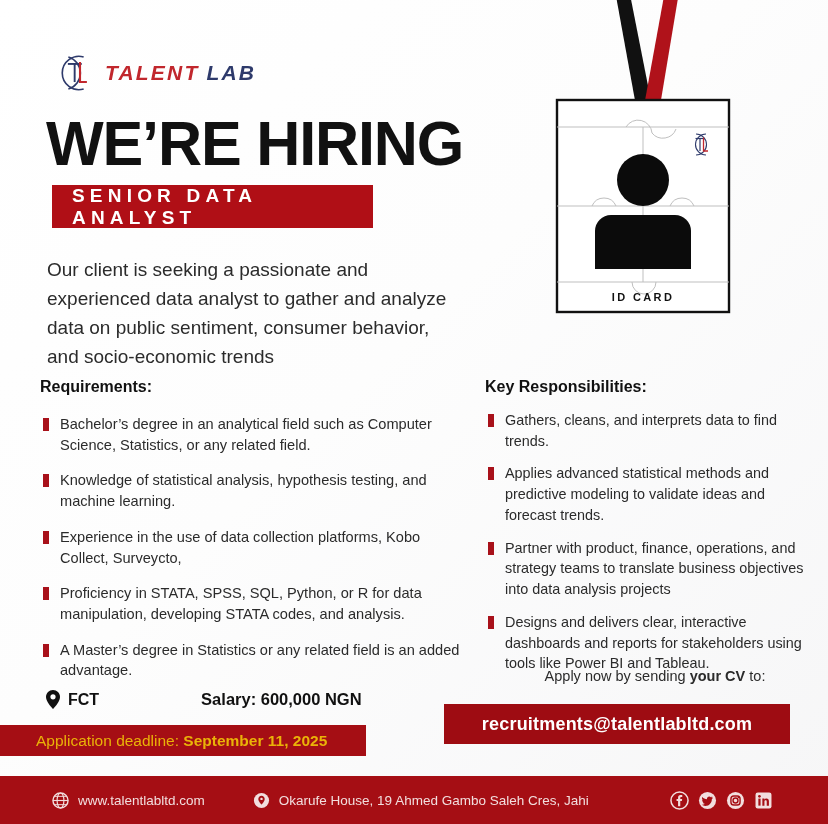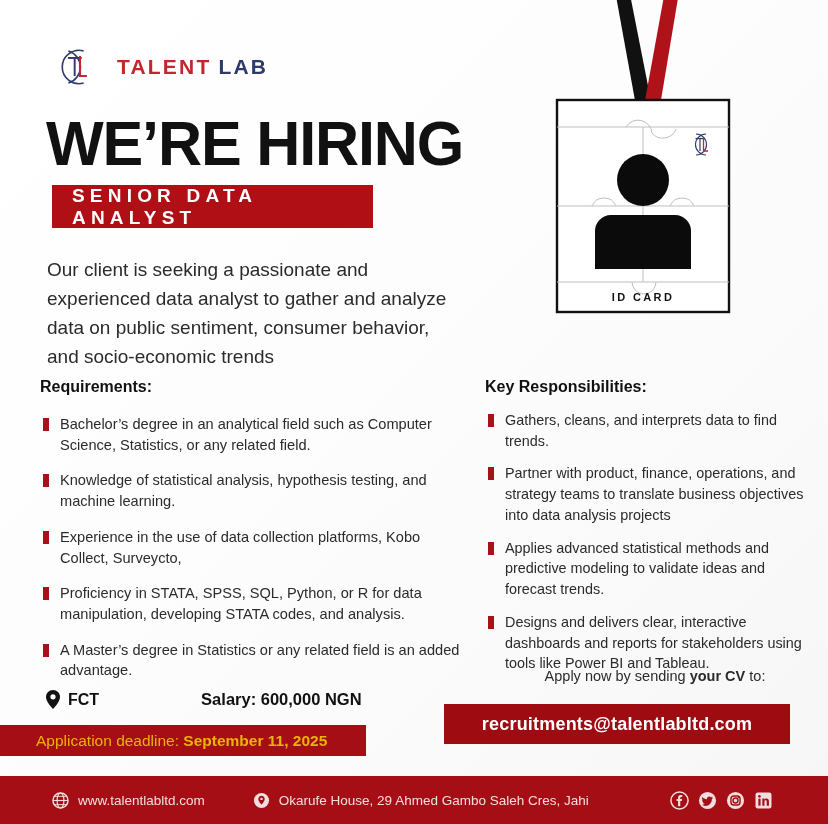--- a/index.html
+++ b/index.html
@@ -13,22 +13,22 @@
   }
   .poster {
     position:relative;
     width:828px; height:824px;
     background:linear-gradient(135deg,#ffffff 0%,#fdfdfd 45%,#f6f6f7 100%);
     overflow:hidden;
   }
 
   
   .logo-row {
-    position:absolute; left:55px; top:46px;
-    display:flex; align-items:center; gap:20px;
+    position:absolute; left:55px; top:52px;
+    display:flex; align-items:center; gap:8px;font-style:italic;
   }
   .logo-mark { width:42px; height:42px; display:block; }
   .logo-text {
     font-size:21px; font-weight:700; letter-spacing:2.2px;
     display:flex; gap:7px; align-items:baseline;
   }
   .logo-talent { color:#C1272D; }
   .logo-lab { color:#2E3A6B; }
 
   
@@ -203,22 +203,22 @@
       <li>Experience in the use of data collection platforms, Kobo Collect, Surveycto,</li>
       <li>Proficiency in STATA, SPSS, SQL, Python, or R for data manipulation, developing STATA codes, and analysis.</li>
       <li>A Master’s degree in Statistics or any related field is an added advantage.</li>
     </ul>
   </div>
 
   <div class="col-right">
     <div class="col-head">Key Responsibilities:</div>
     <ul class="blist">
       <li>Gathers, cleans, and interprets data to find trends.</li>
+      <li>Applies advanced statistical methods and predictive modeling to validate ideas and forecast trends.</li>
       <li>Partner with product, finance, operations, and strategy teams to translate business objectives into data analysis projects</li>
-      <li>Applies advanced statistical methods and predictive modeling to validate ideas and forecast trends.</li>
       <li>Designs and delivers clear, interactive dashboards and reports for stakeholders using tools like Power BI and Tableau.</li>
     </ul>
   </div>
 
   <div class="apply-line">
     <span>Apply now by sending </span><b>your CV</b><span> to:</span>
   </div>
   <div class="email-box">
     <span>recruitments@talentlabltd.com</span>
   </div>
@@ -251,21 +251,21 @@
       </svg>
       <span>www.talentlabltd.com</span>
     </div>
 
     <div class="f-item f-addr">
       <svg class="f-ico" viewBox="0 0 18 18">
         <circle cx="9" cy="9" r="8" fill="#f2dede"></circle>
         <path d="M9 4 C7.1 4 5.6 5.5 5.6 7.4 C5.6 9.9 9 13.4 9 13.4 S12.4 9.9 12.4 7.4 C12.4 5.5 10.9 4 9 4 Z" fill="#A50E14"></path>
         <circle cx="9" cy="7.3" r="1.3" fill="#f2dede"></circle>
       </svg>
-      <span>Okarufe House, 29 Ahmed Gambo Saleh Cres, Jahi</span>
+      <span>Okarufe House, 19 Ahmed Gambo Saleh Cres, Jahi</span>
     </div>
 
     <div class="f-social">
       <svg class="soc" viewBox="0 0 20 20">
         <circle cx="10" cy="10" r="9" fill="none" stroke="#f2dede" stroke-width="1.6"></circle>
         <path d="M11.6 6.2 h1.3 V4.2 h-1.8 c-1.7 0 -2.6 1 -2.6 2.6 V8.4 H6.9 v2.1 h1.6 V16 h2.3 v-5.5 h1.7 l0.3 -2.1 h-2 V7.2 c0 -0.6 0.2 -1 0.8 -1 Z" fill="#f2dede"></path>
       </svg>
       <svg class="soc" viewBox="0 0 20 20">
         <circle cx="10" cy="10" r="9" fill="#f2dede"></circle>
         <path d="M15.4 6.8 c-0.4 0.2 -0.9 0.3 -1.3 0.4 c0.5 -0.3 0.8 -0.7 1 -1.3 c-0.5 0.3 -1 0.5 -1.5 0.6 c-0.4 -0.5 -1.1 -0.8 -1.8 -0.8 c-1.3 0 -2.4 1.1 -2.4 2.5 c0 0.2 0 0.4 0.1 0.6 C7.4 8.6 5.7 7.7 4.6 6.3 C4.3 6.7 4.2 7.1 4.2 7.6 c0 0.9 0.4 1.6 1.1 2.1 c-0.4 0 -0.8 -0.1 -1.1 -0.3 v0 c0 1.2 0.8 2.2 2 2.4 c-0.2 0.1 -0.4 0.1 -0.6 0.1 c-0.2 0 -0.3 0 -0.5 -0.1 c0.3 1 1.2 1.7 2.3 1.7 c-0.8 0.7 -1.9 1.1 -3 1.1 h-0.5 c1.1 0.7 2.4 1.1 3.7 1.1 c4.5 0 7 -3.8 7 -7.1 v-0.3 c0.5 -0.4 0.9 -0.8 1.2 -1.3 Z" fill="#A50E14"></path>

